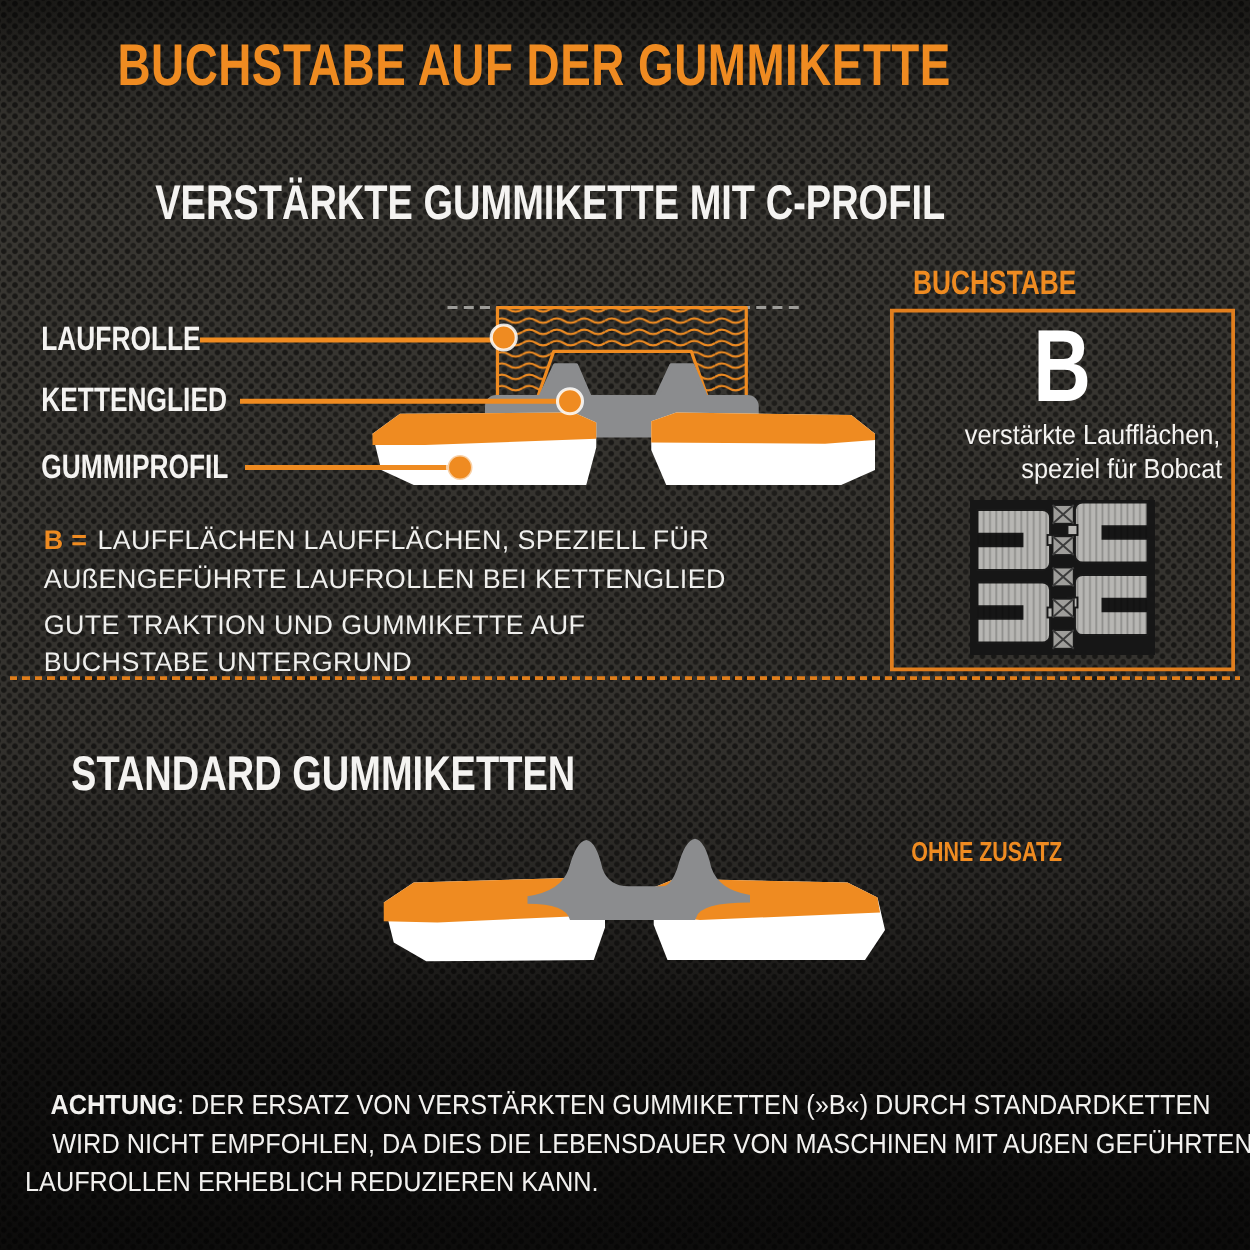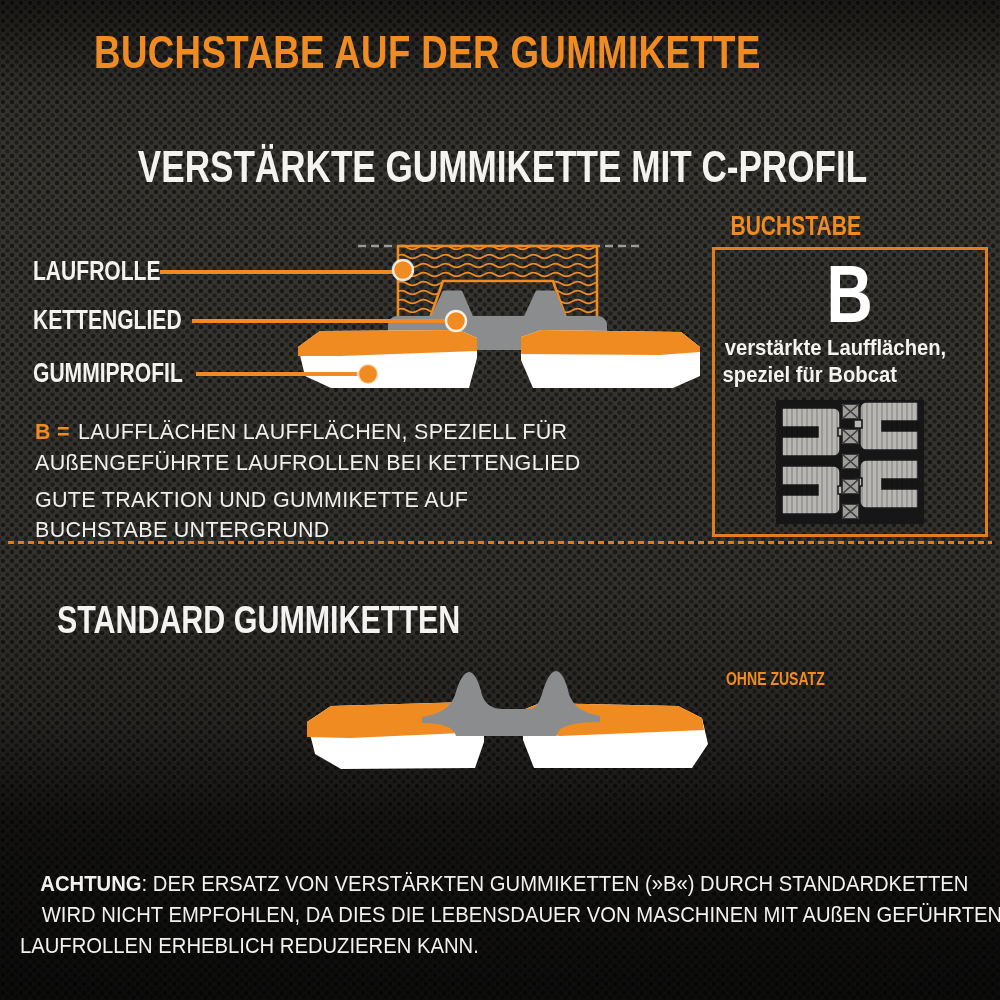--- a/index.html
+++ b/index.html
@@ -22,35 +22,35 @@
   }
   .abs{position:absolute;}
   .ctr{text-align:left;}
   .cond{display:inline-block;transform:scaleX(.78);transform-origin:50% 50%;white-space:nowrap;}
   .condL{display:inline-block;transform:scaleX(.78);transform-origin:0 50%;white-space:nowrap;}
   .semi{display:inline-block;transform:scaleX(.92);transform-origin:50% 50%;white-space:nowrap;}
   .orange{color:#EF8B21;}
   .white{color:#F4F3F1;}
   h1,h2,h3,p,div{margin:0;}
   .main-title{left:0;top:24px;width:1000px;font-size:47px;font-weight:bold;color:#EF8B21;letter-spacing:.5px;}
-  .sub-title{left:35px;top:141px;width:825px;font-size:45px;font-weight:bold;color:#F4F3F1;}
+  .sub-title{left:35px;top:141px;width:825px;font-size:39px;font-weight:bold;color:#F4F3F1;}
   .part-label{font-size:27px;font-weight:bold;color:#F4F3F1;left:33px;}
   .lbl1{top:256px;} .lbl2{top:305px;} .lbl3{top:358px;text-align:right;}
   .panel-heading{left:712px;top:211px;width:276px;font-size:27px;font-weight:bold;color:#EF8B21;}
   .letter-box{left:712px;top:247px;width:270px;height:284px;border:3px solid #E07E1E;}
   .big-letter{margin-top:4px;text-align:center;font-size:82px;line-height:80px;font-weight:bold;color:#FFFFFF;}
-  .box-caption{text-align:left;font-size:22px;line-height:27px;font-weight:bold;color:#F4F3F1;}
+  .box-caption{text-align:right;font-size:22px;line-height:27px;font-weight:normal;color:#F4F3F1;}
   .tread{display:block;margin:12px auto 0;}
   .b-def{left:35px;top:417px;width:825px;font-size:21.5px;line-height:31px;color:#EFEFED;letter-spacing:.3px;}
   .b-def .pref{font-weight:bold;margin-right:8px;}
   .benefit{left:35px;top:485px;width:825px;font-size:21.5px;line-height:30px;color:#EFEFED;letter-spacing:.3px;}
   .divider{left:8px;top:541px;width:984px;height:3px;
     background:repeating-linear-gradient(90deg,#DF7E1C 0 6px,rgba(0,0,0,0) 6px 10px);}
   .std-title{left:0;top:598px;width:1000px;font-size:39px;font-weight:bold;color:#F4F3F1;}
-  .tag{left:712px;top:669px;width:276px;font-size:18px;font-weight:bold;color:#EF8B21;}
+  .tag{left:712px;top:669px;width:276px;font-size:22px;font-weight:bold;color:#EF8B21;}
   .note1{left:0;top:792px;width:1000px;font-size:23px;line-height:36px;color:#EFEFED;}
   .note2{left:0;top:868px;width:1000px;font-size:22px;line-height:31px;color:#F2F1EF;}
   .line{display:block;}
   b{font-weight:bold;}
 </style>
 </head>
 <body>
 
 <div class="stage">
   <div class="vignette"></div>

